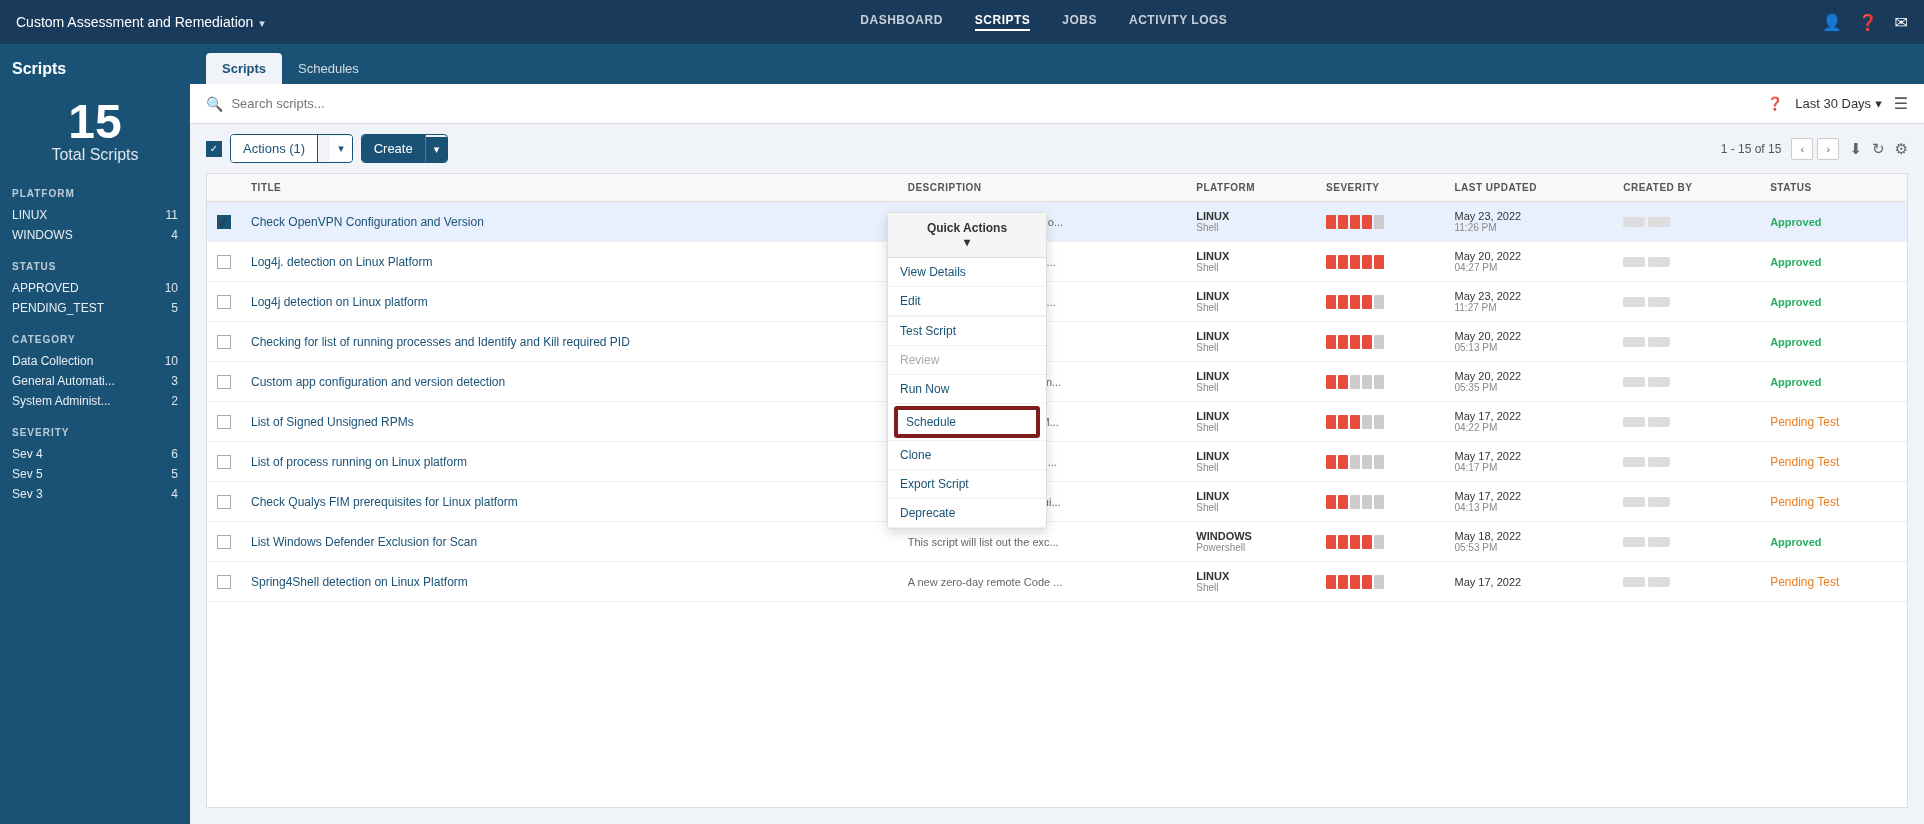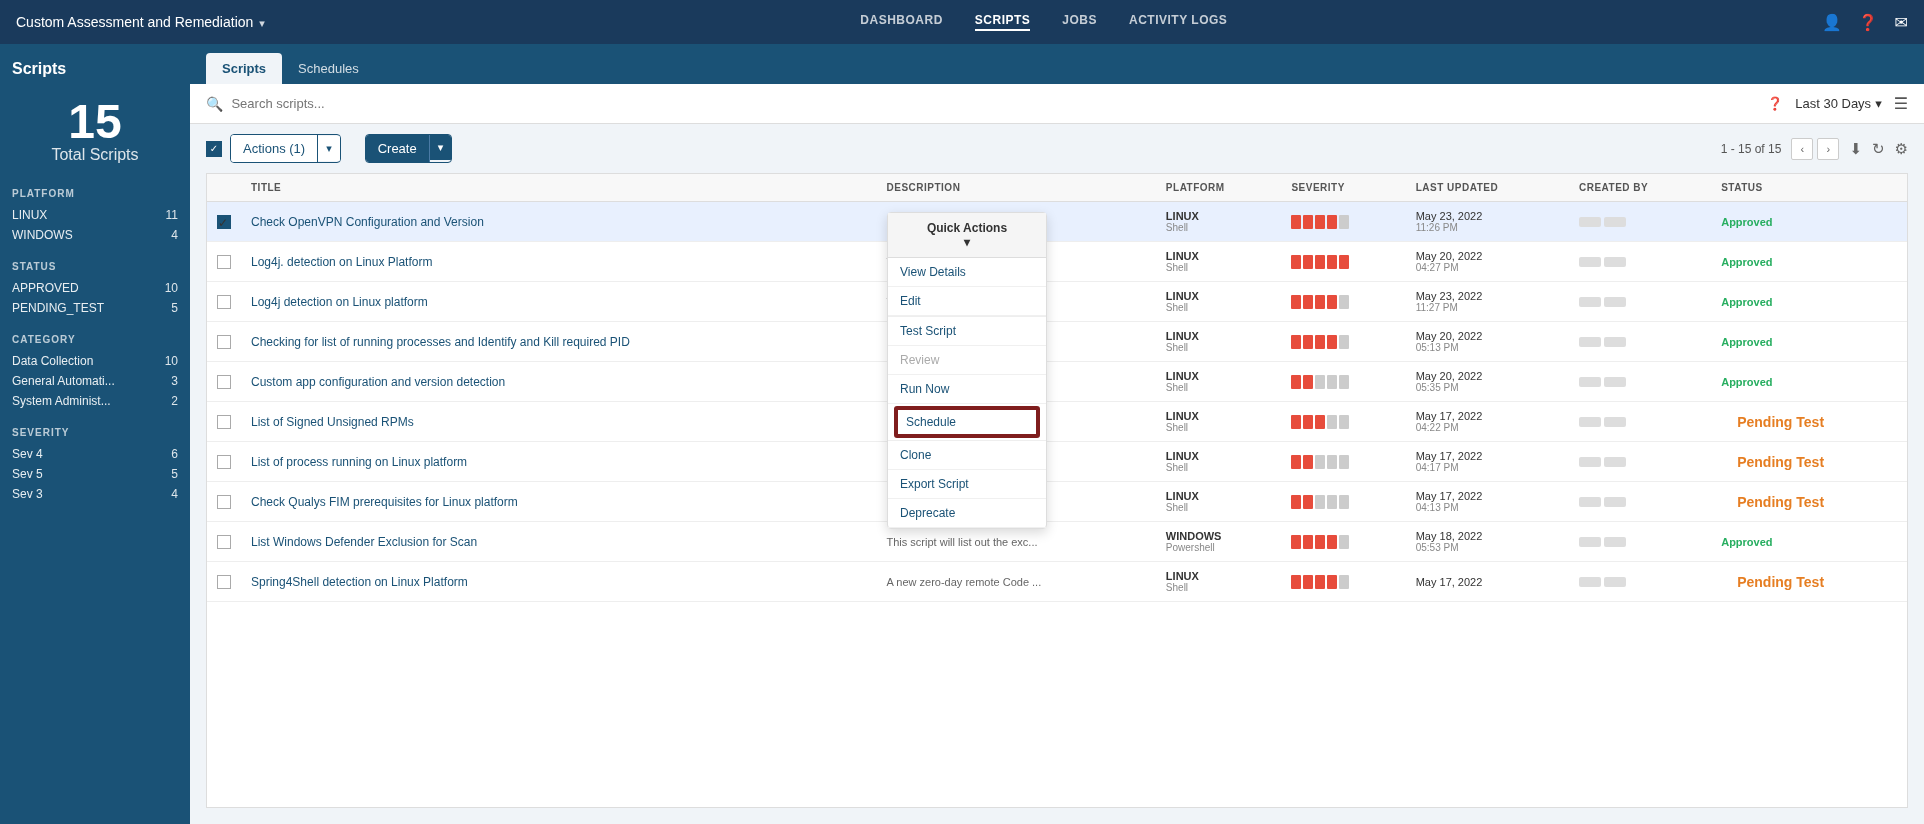--- a/index.html
+++ b/index.html
@@ -185,21 +185,21 @@
     .checkbox-all {
       width: 16px; height: 16px;
       background: #1a5276;
       border: 1px solid #1a5276;
       display: flex; align-items: center; justify-content: center;
       color: white; font-size: 10px; cursor: pointer;
     }
     .actions-btn {
       display: flex;
       align-items: center;
-      gap: 0;
+      gap: 12px;
       border: 1px solid #1a5276;
       border-radius: 4px;
       overflow: hidden;
       cursor: pointer;
     }
     .actions-btn .main-part {
       padding: 6px 12px;
       background: white;
       color: #1a5276;
       font-size: 13px;
@@ -207,27 +207,26 @@
       border-right: 1px solid #1a5276;
     }
     .actions-btn .arrow-part {
       padding: 6px 8px;
       background: white;
       color: #1a5276;
       font-size: 11px;
     }
     .create-btn {
       display: flex;
-      align-items: flex-start;
+      align-items: flex-end;
       gap: 0;
       border: 1px solid #1a5276;
       border-radius: 4px;
       overflow: hidden;
       cursor: pointer;
-      margin-left: 16px;
     }
     .create-btn .main-part {
       padding: 6px 12px;
       background: #1a5276;
       color: white;
       font-size: 13px;
       font-weight: 500;
       border-right: 1px solid #4a7aa5;
     }
     .create-btn .arrow-part {
@@ -306,21 +305,21 @@
     .bar-red { background: #e74c3c; }
     .bar-gray { background: #ccc; }
     .date-text { font-size: 11px; color: #333; }
     .time-text { font-size: 10px; color: #888; }
     .created-by-block {
       display: flex;
       gap: 3px;
     }
     .avatar-sm { width: 22px; height: 10px; background: #ddd; border-radius: 2px; }
     .status-approved { color: #27ae60; font-weight: 600; font-size: 11px; }
-    .status-pending { color: #e67e22; font-weight: 700; font-size: 14px; margin-left: 16px; }
+    .status-pending { color: #e67e22; font-weight: 400; font-size: 12px; }
     .checkbox-cell { width: 30px; }
     .row-checkbox {
       width: 14px; height: 14px;
       border: 1px solid #aaa;
       background: white;
       cursor: pointer;
     }
     .row-checkbox.checked {
       background: #1a5276;
       border-color: #1a5276;

